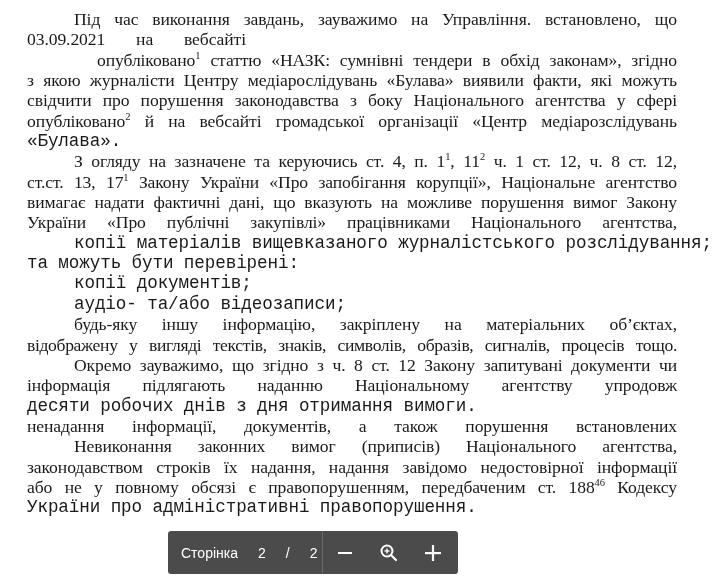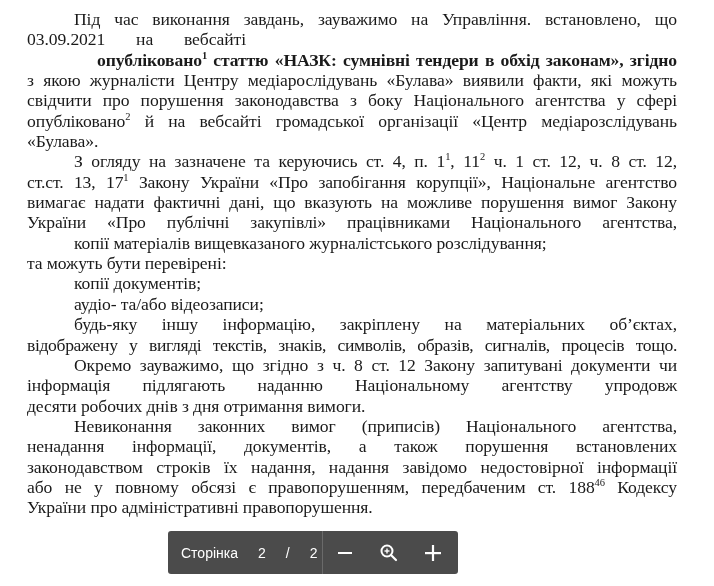--- a/index.html
+++ b/index.html
@@ -27,23 +27,24 @@
     .line {
       display: block;
       white-space: nowrap;
       text-align: justify;
       text-align-last: justify;
       height: 20.35px;
       overflow: visible;
     }
     .line.last {
       text-align-last: left;
+      font-family: Liberation Mono, monospace;
     }
     .indent { padding-left: 47px; }
-    .indent-big { padding-left: 70px; font-weight: bold; }
+    .indent-big { padding-left: 70px; }
     .list-indent { padding-left: 47px; }
     sup {
       font-size: 10.5px;
       line-height: 0;
       vertical-align: 0;
       position: relative;
       top: -7px;
     }
     
     .toolbar {
@@ -108,22 +109,22 @@
   <span class="line last"><span>та можуть бути перевірені:</span></span>
   <span class="line last list-indent"><span>копії документів;</span></span>
   <span class="line last list-indent"><span>аудіо- та/або відеозаписи;</span></span>
   <span class="line list-indent" style="word-spacing:14px;"><span>будь-яку іншу інформацію, закріплену на матеріальних об’єктах,</span></span>
   <span class="line" style="letter-spacing:-0.35px;"><span>відображену у вигляді текстів, знаків, символів, образів, сигналів, процесів тощо.</span></span>
 
   <span class="line indent"><span>Окремо зауважимо, що згідно з ч. 8 ст. 12 Закону запитувані документи чи</span></span>
   <span class="line" style="word-spacing:20px;"><span>інформація підлягають наданню Національному агентству упродовж</span></span>
   <span class="line last"><span>десяти робочих днів з дня отримання вимоги.</span></span>
 
+  <span class="line" style="word-spacing:14px;"><span>ненадання інформації, документів, а також порушення встановлених</span></span>
   <span class="line indent" style="word-spacing:10px;"><span>Невиконання законних вимог (приписів) Національного агентства,</span></span>
-  <span class="line" style="word-spacing:14px;"><span>ненадання інформації, документів, а також порушення встановлених</span></span>
   <span class="line"><span>законодавством строків їх надання, надання завідомо недостовірної інформації</span></span>
   <span class="line" style="word-spacing:4px;"><span>або не у повному обсязі є правопорушенням, передбаченим ст. 188</span><sup>46</sup><span> Кодексу</span></span>
   <span class="line last"><span>України про адміністративні правопорушення.</span></span>
 </div>
 
 <div class="toolbar">
   <div class="tb-page">
     <span class="tb-label">Сторінка</span>
     <span class="tb-current">2</span>
     <span class="tb-sep">/</span>

